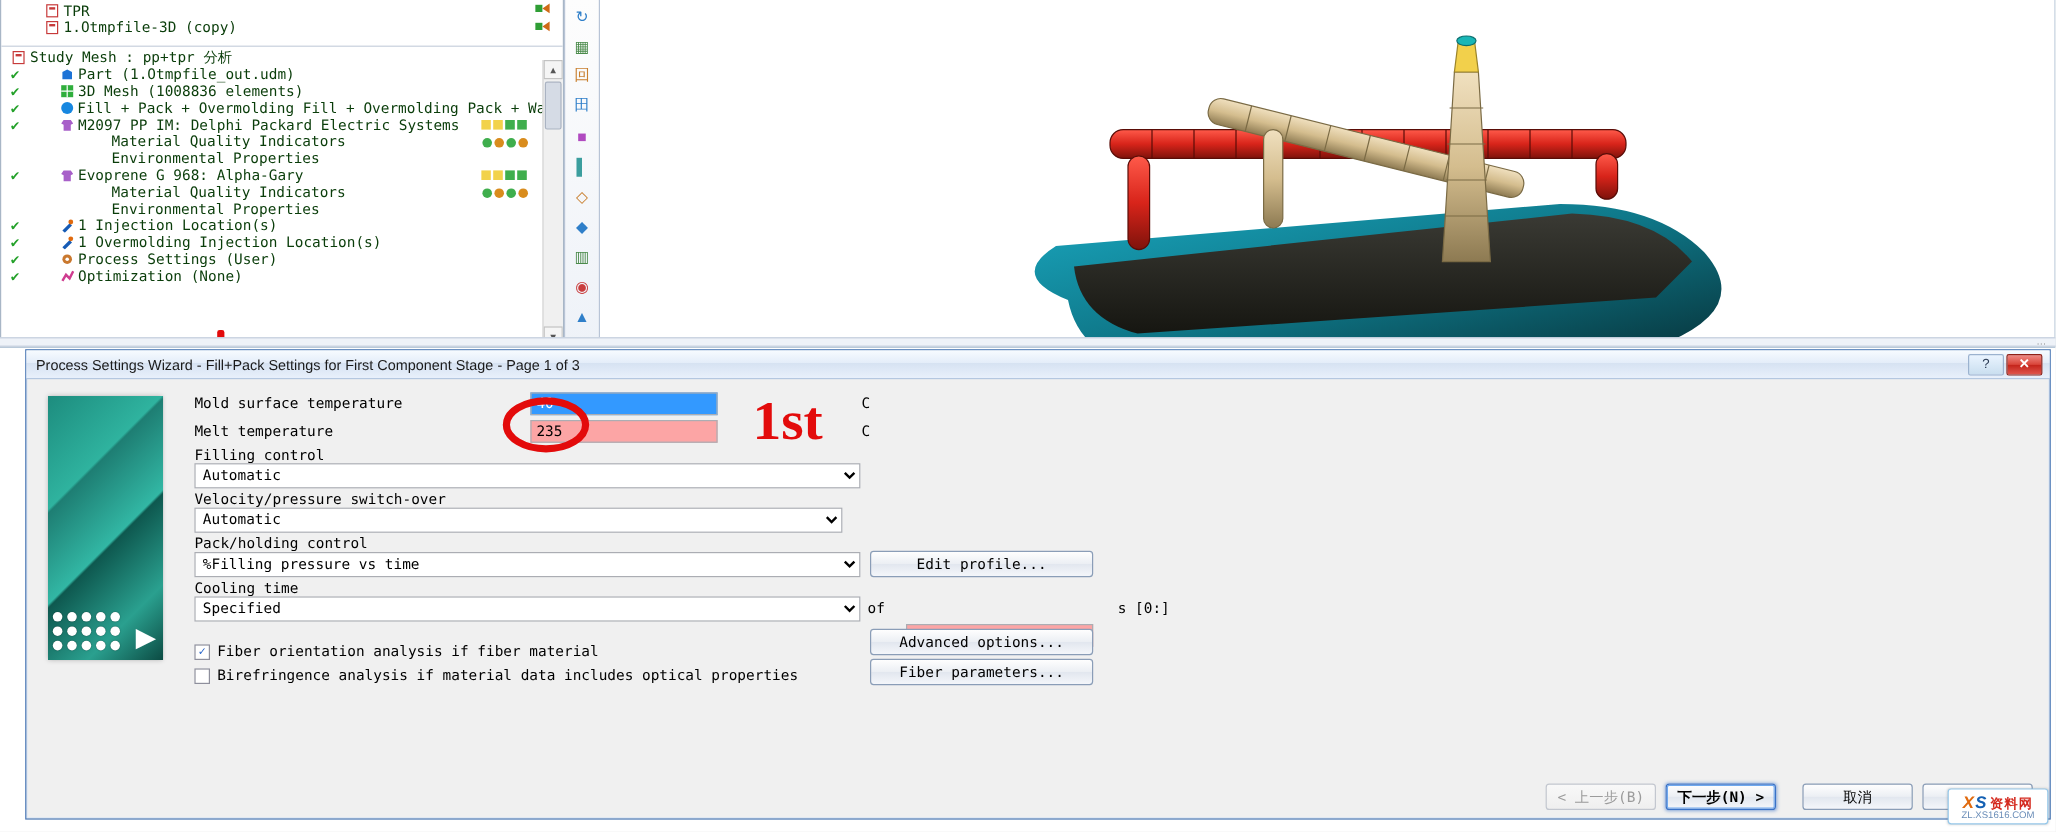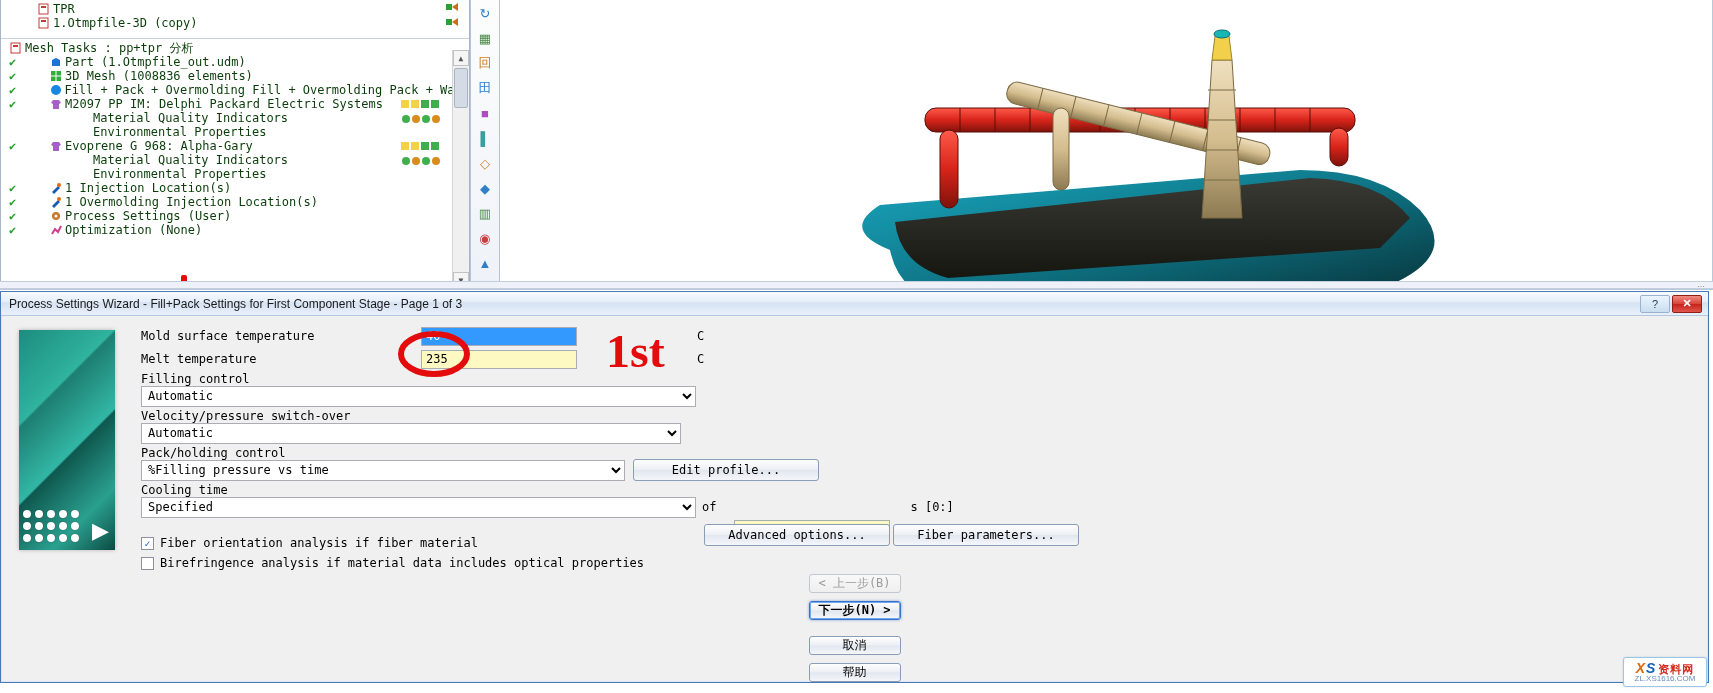--- a/index.html
+++ b/index.html
@@ -161,21 +161,21 @@
   
   .viewport svg {
     position: absolute;
     left: 160px;
     top: -20px;
   }
 
   
   .dialog {
     position: absolute;
-    left: 0;
+    left: 21px;
     top: 291px;
     right: 4px;
     height: 392px;
     border: 1px solid #4a78b6;
     background: #f0f0f0;
     box-shadow: 0 0 0 1px #dce6f3 inset;
   }
 
   .dlg-title {
     height: 24px;
@@ -270,21 +270,21 @@
     margin-bottom: 3px;
     height: 20px;
   }
 
   input.text {
     height: 19px;
     border: 1px solid #abadb3;
     padding: 1px 4px;
     font-family: "SimSun", monospace;
     font-size: 12px;
-    background: #fef9c3;
+    background: #fca5a5;
   }
   input.text.highlight {
     background: #3399ff;
     color: #fff;
   }
 
   .unit {
     margin-left: 120px;
     width: 18px;
   }
@@ -343,21 +343,20 @@
 
   .dlg-footer {
     position: absolute;
     left: 0; right: 0; bottom: 0;
     height: 36px;
     display: flex;
     align-items: center;
     justify-content: flex-end;
     gap: 8px;
     padding: 0 14px;
-    flex-direction: column;
   }
   .dlg-footer .btn { width: 92px; }
 
   
   .anno-circle {
     position: absolute;
     left: 394px;
     top: 13px;
     width: 78px;
     height: 50px;
@@ -471,21 +470,21 @@
     </div>
 
     <div class="tree-lower" style="position:relative">
       <div class="tree-row i1">
         <span class="bullet">
           <svg width="12" height="12">
               <rect x="1" y="1" width="9" height="10" fill="#fff" stroke="#c73a3a"></rect>
               <rect x="3" y="3" width="5" height="2" fill="#c73a3a"></rect>
             </svg>
         </span>
-        <span class="tree-label">Mesh Tasks : pp+tpr 分析</span>
+        <span class="tree-label">Study Mesh : pp+tpr 分析</span>
       </div>
 
       <div id="tree-lower-rows">
           <div class="tree-row i2">
             <span class="check-green">✔</span>
             <span class="indent"></span>
             <span class="bullet">
               <svg width="12" height="12">
                 <path d="M2 10 L2 4 L6 2 L10 4 L10 10 Z" fill="#1d73d6"></path>
               </svg>
@@ -811,21 +810,21 @@
 
       <div class="section-label">Velocity/pressure switch-over</div>
       <div class="form-row">
         <select class="combo" style="width:540px">
           <option>Automatic</option>
         </select>
       </div>
 
       <div class="section-label">Pack/holding control</div>
       <div class="form-row">
-        <select class="combo" style="width:484px">
+        <select class="combo" style="width:555px">
           <option>%Filling pressure vs time</option>
         </select>
         <span style="width:8px"></span>
         <button class="btn wide">Edit profile...</button>
       </div>
 
       <div class="section-label">Cooling time</div>
       <div class="form-row">
         <select class="combo" style="width:555px">
           <option>Specified</option>
@@ -833,21 +832,21 @@
         <span style="width:6px"></span>
         <span>of</span>
         <span style="width:18px"></span>
         <input class="text" style="width: 156px; margin-top: 44px;" value="25">
         <span style="width:20px"></span>
         <span>s [0:]</span>
       </div>
 
       <div style="height:4px"></div>
       <div style="position:relative; height:50px;">
-        <div style="position:absolute; left:563px; top:0; display:flex; flex-direction:row; gap:3px">
+        <div style="position:absolute; left:563px; top:0; display:flex; flex-direction:column; gap:3px">
           <button class="btn wide">Advanced options...</button>
           <button class="btn wide">Fiber parameters...</button>
         </div>
 
         <div class="chk-row" style="position:absolute; top:6px">
           <span class="chk">✓</span>
           <span>Fiber orientation analysis if fiber material</span>
         </div>
         <div class="chk-row" style="position:absolute; top:26px">
           <span class="chk"></span>

